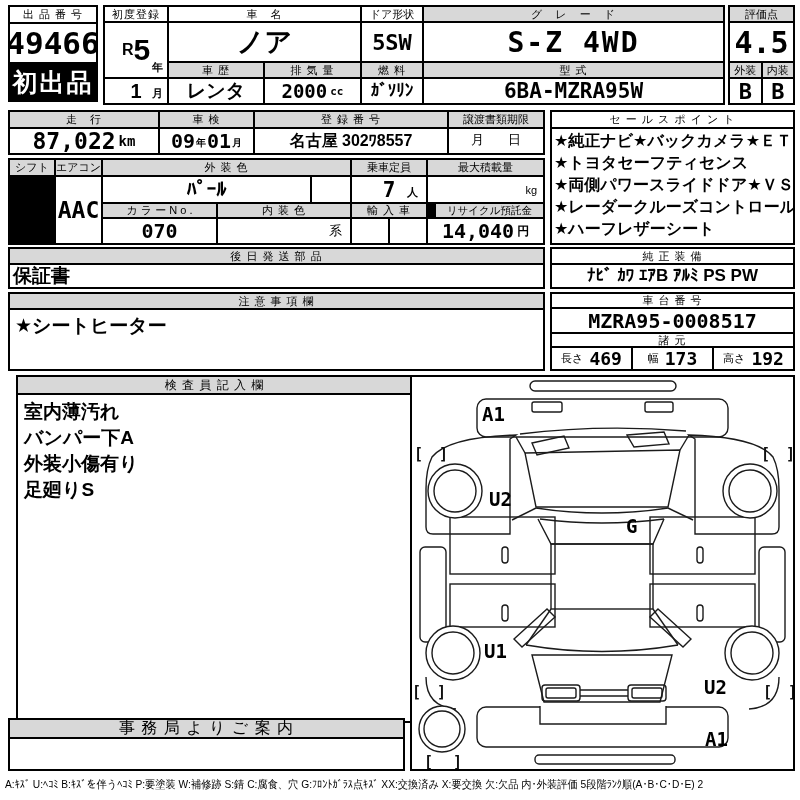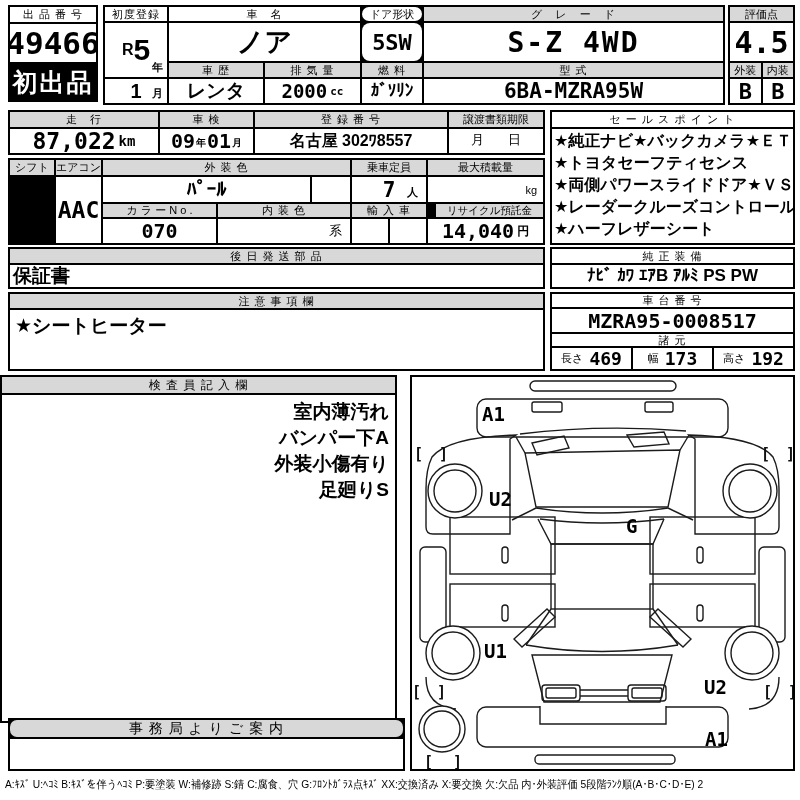--- a/index.html
+++ b/index.html
@@ -43,22 +43,22 @@
     <span style="font-size:16px;">R</span>
       <span style="font-size:30px;">5</span>
     <span class="suffix-br">年</span>
   </div>
   <div class="c v" style="grid-area:frm;font-size:20px;">
     <span>1</span>
     <span class="suffix-br">月</span>
   </div>
   <div class="c hd" style="grid-area:cnh;">車　名</div>
   <div class="c v" style="grid-area:cnv;font-size:27px;">ノア</div>
-  <div class="c hd" style="grid-area:drh;letter-spacing:0;border-radius:7px;">ドア形状</div>
-  <div class="c v mono" style="grid-area:drv;font-size:22px;border-radius:8px;">5SW</div>
+  <div class="c hd" style="grid-area:drh;letter-spacing:0;">ドア形状</div>
+  <div class="c v mono" style="grid-area:drv;font-size:22px;">5SW</div>
   <div class="c hd g" style="grid-area:grh;text-align:center;">グ　レ　ー　ド</div>
   <div class="c v mono" style="grid-area:grv;font-size:28px;letter-spacing:2px;">S-Z 4WD</div>
   <div class="c hd g" style="grid-area:chh;">車 歴</div>
   <div class="c v" style="grid-area:chv;font-size:19px;">レンタ</div>
   <div class="c hd g" style="grid-area:hah;">排 気 量</div>
   <div class="c v mono" style="grid-area:hav;font-size:19px;align-items:center;">
     <span>2000</span>
     <span class="unit">cc</span>
   </div>
   <div class="c hd g" style="grid-area:fuh;">燃 料</div>
@@ -174,32 +174,32 @@
   <div class="c" style="grid-area:spw;gap:6px;">
     <span style="font-size:11px;">幅</span>
     <span class="v mono" style="font-size:18px;">173</span>
   </div>
   <div class="c" style="grid-area:spg;gap:6px;">
     <span style="font-size:11px;">高さ</span>
     <span class="v mono" style="font-size:18px;">192</span>
   </div>
 </div>
 
-<div class="blk" style="left:0;top:375px;width:397px;height:348px;grid-template-rows:16px 1fr;grid-template-columns:1fr;text-align:right;">
+<div class="blk" style="left:16px;top:375px;width:397px;height:348px;grid-template-rows:16px 1fr;grid-template-columns:1fr;">
   <div class="c hd g" style="font-size:12px;">検 査 員 記 入 欄</div>
   <div class="c lines topalign" style="padding:4px 6px;">
     <div style="font-size:19px;line-height:26px;">室内薄汚れ</div>
     <div style="font-size:19px;line-height:26px;">バンパー下A</div>
     <div style="font-size:19px;line-height:26px;">外装小傷有り</div>
     <div style="font-size:19px;line-height:26px;">足廻りS</div>
   </div>
 </div>
 
 <div class="blk" style="left:8px;top:718px;width:397px;height:53px;grid-template-rows:17px 1fr;grid-template-columns:1fr;">
-  <div class="c hd g" style="font-size:14px;border-radius:7px;">事 務 局 よ り ご 案 内</div>
+  <div class="c hd g" style="font-size:16px;">事 務 局 よ り ご 案 内</div>
   <div class="c"></div>
 </div>
 
 <div style="position:absolute;left:410px;top:375px;width:385px;height:396px;border:2px solid #000;box-sizing:border-box;background:#fff;">
   <svg width="381" height="392" viewBox="0 0 381 392">
     <g stroke="#1b1b1b" stroke-width="1.4" fill="none">
 
       <rect x="118" y="4" width="146" height="10" rx="5"></rect>
 
       <rect x="65" y="22" width="251" height="38" rx="9"></rect>

